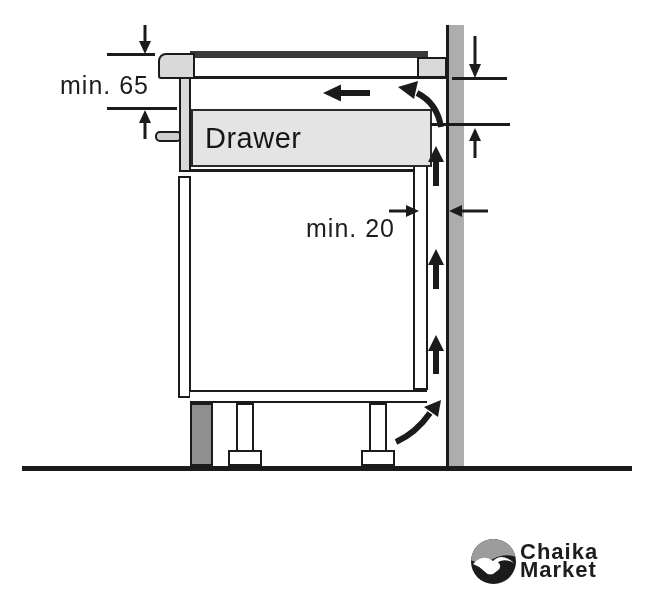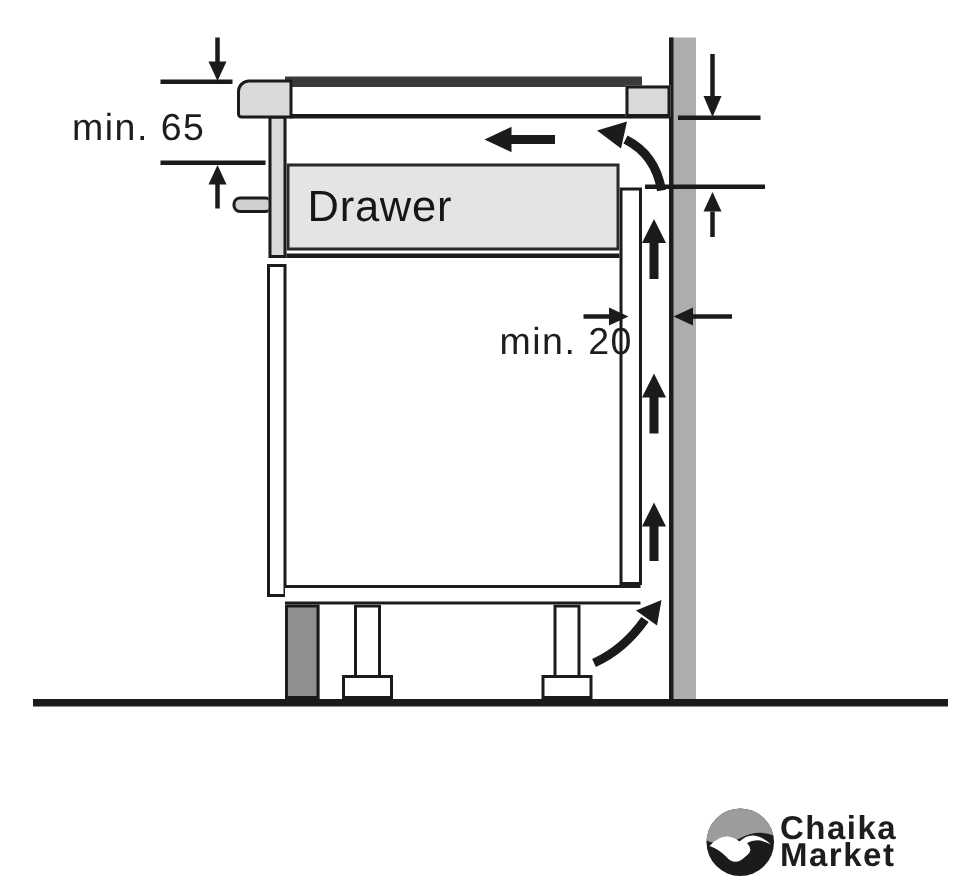--- a/index.html
+++ b/index.html
@@ -40,21 +40,21 @@
   <div class="abs white-part" style="left:369px;top:403px;width:18px;height:49px;"></div>
   <div class="abs white-part" style="left:361px;top:450px;width:34px;height:16px;"></div>
 
   <div class="abs" style="left:190px;top:51px;width:238px;height:7px;background:var(--c-glass);"></div>
   <div class="abs ln" style="left:193px;top:76px;width:254px;height:3px;"></div>
   <div class="abs outlined" style="left:417px;top:57px;width:30px;height:21px;"></div>
   <div class="abs" style="left:155px;top:131px;width:27px;height:11px;background:#cfcfcf;border:2px solid var(--c-line);border-radius:5px;"></div>
   <div class="abs outlined" style="left:179px;top:77px;width:12px;height:95px;"></div>
   <div class="abs outlined" style="left:158px;top:53px;width:37px;height:26px;border-radius:8px 0 0 3px;"></div>
 
-  <div id="drawer-box" class="abs" style="left:191px;top:109px;width:222px;height:58px;">
+  <div id="drawer-box" class="abs" style="left:191px;top:109px;width:241px;height:58px;">
     <span>Drawer</span>
   </div>
   <div class="abs ln" style="left:191px;top:169px;width:222px;height:2.5px;"></div>
 
   <div class="abs ln" style="left:107px;top:53px;width:48px;height:3px;"></div>
   <div class="abs ln" style="left:107px;top:107px;width:70px;height:3px;"></div>
   <div class="abs ln" style="left:452px;top:77px;width:55px;height:3px;"></div>
   <div class="abs ln" style="left:430px;top:123px;width:80px;height:3px;"></div>
 
   <svg class="abs" style="left:0;top:0;" width="652" height="597" viewBox="0 0 652 597">
@@ -103,22 +103,22 @@
     <g>
       <path class="dimstroke" d="M389,211 L407,211"></path>
       <polygon class="head" points="419,211 406,205 406,217"></polygon>
     </g>
     <g>
       <path class="dimstroke" d="M488,211 L461,211"></path>
       <polygon class="head" points="449,211 462,205 462,217"></polygon>
     </g>
   </svg>
 
-  <div class="dim-text" style="left:48px;top:73px;">min. 65</div>
-  <div class="dim-text" style="left:306px;top:216px;margin-left:27px;">min. 20</div>
+  <div class="dim-text" style="left:60px;top:73px;">min. 65</div>
+  <div class="dim-text" style="left:306px;top:216px;">min. 20</div>
 
   <svg class="abs" style="left:469px;top:537px;" width="49" height="49" viewBox="0 0 49 49">
     <defs>
       <clipPath id="logoClip">
           <circle cx="24.5" cy="24.5" r="22.5"></circle>
         </clipPath>
     </defs>
     <circle cx="24.5" cy="24.5" r="22.5" fill="var(--c-line)"></circle>
     <g clip-path="url(#logoClip)">
       <path fill="var(--c-logo_gray)" d="M0,0 H49 V21 Q37,15 24,22 Q11,29 0,22 Z"></path>

